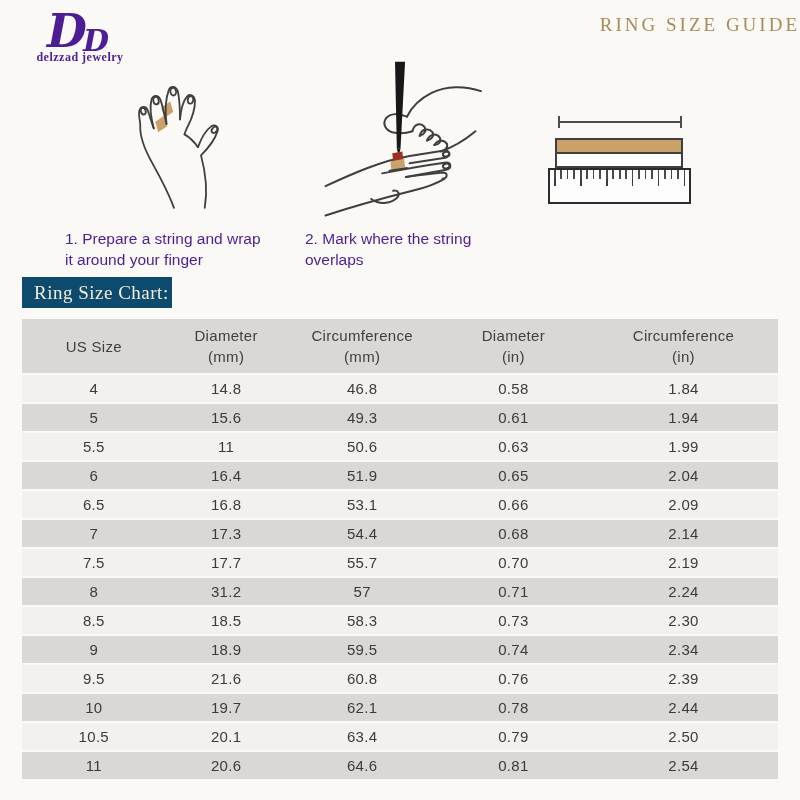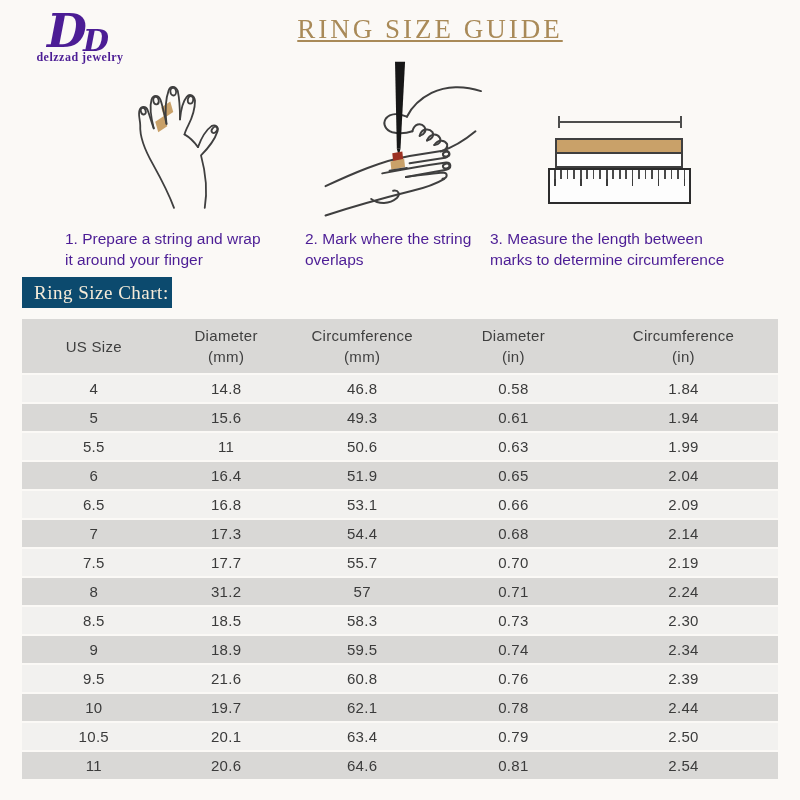--- a/index.html
+++ b/index.html
@@ -10,24 +10,23 @@
     font-family:"Liberation Sans", sans-serif; color:#3c3c3c;
   }
   
   .logo { position:absolute; left:20px; top:8px; width:120px; text-align:center; color:#4c1d95; }
   .monogram { font-family:"DejaVu Serif", serif; font-weight:bold; line-height:1; }
   .monogram .d-big { font-size:46px; font-style:italic; }
   .monogram .d-small { font-size:30px; font-style:italic; position:relative; top:4px; left:-4px; }
   .logo-name { font-family:Liberation Serif, serif; font-weight:bold; font-size:12px; letter-spacing:0.5px; margin-top:-4px; }
   
   .page-title {
-    position:absolute; left:60px; right:0; top:14px; text-align:center;
-    font-family:"Liberation Serif", serif; font-size:27px; letter-spacing:3px;
+    position:absolute; left:60px; right:0; top:14px; text-align:right;
+    font-family:"Liberation Serif", serif; font-size:19px; letter-spacing:3px;
     color:#a98a58;
-    text-decoration:underline;
   }
   
   .illo { position:absolute; }
   .illo svg { display:block; }
   .ruler-illo { left:548px; top:112px; width:150px; height:95px; }
   .ruler-illo > div { position:absolute; }
   .dim-line { left:10px; top:9px; width:124px; height:2px; background:#4d4d4d; }
   .dim-tick { width:2px; height:12px; top:4px; background:#4d4d4d; }
   .dim-tick.left { left:10px; } .dim-tick.right { left:132px; }
   .string-strip { left:7px; top:26px; width:128px; height:16px; background:#c9a169; border:2px solid #3f3f3f; }
@@ -132,24 +131,20 @@
   </div>
 
   <div class="caption caption-1">
     <div>1. Prepare a string and wrap</div>
     <div>it around your finger</div>
   </div>
   <div class="caption caption-2">
     <div>2. Mark where the string</div>
     <div>overlaps</div>
   </div>
-  <div class="caption caption-3">
-    <div>3. Measure the length between</div>
-    <div>marks to determine circumference</div>
-  </div>
 
   <div class="chart-heading">Ring Size Chart:</div>
 
   <div class="size-table-wrap">
     <table>
       <colgroup>
           <col class="c1">
           <col class="c2">
           <col class="c3">
           <col class="c4">

